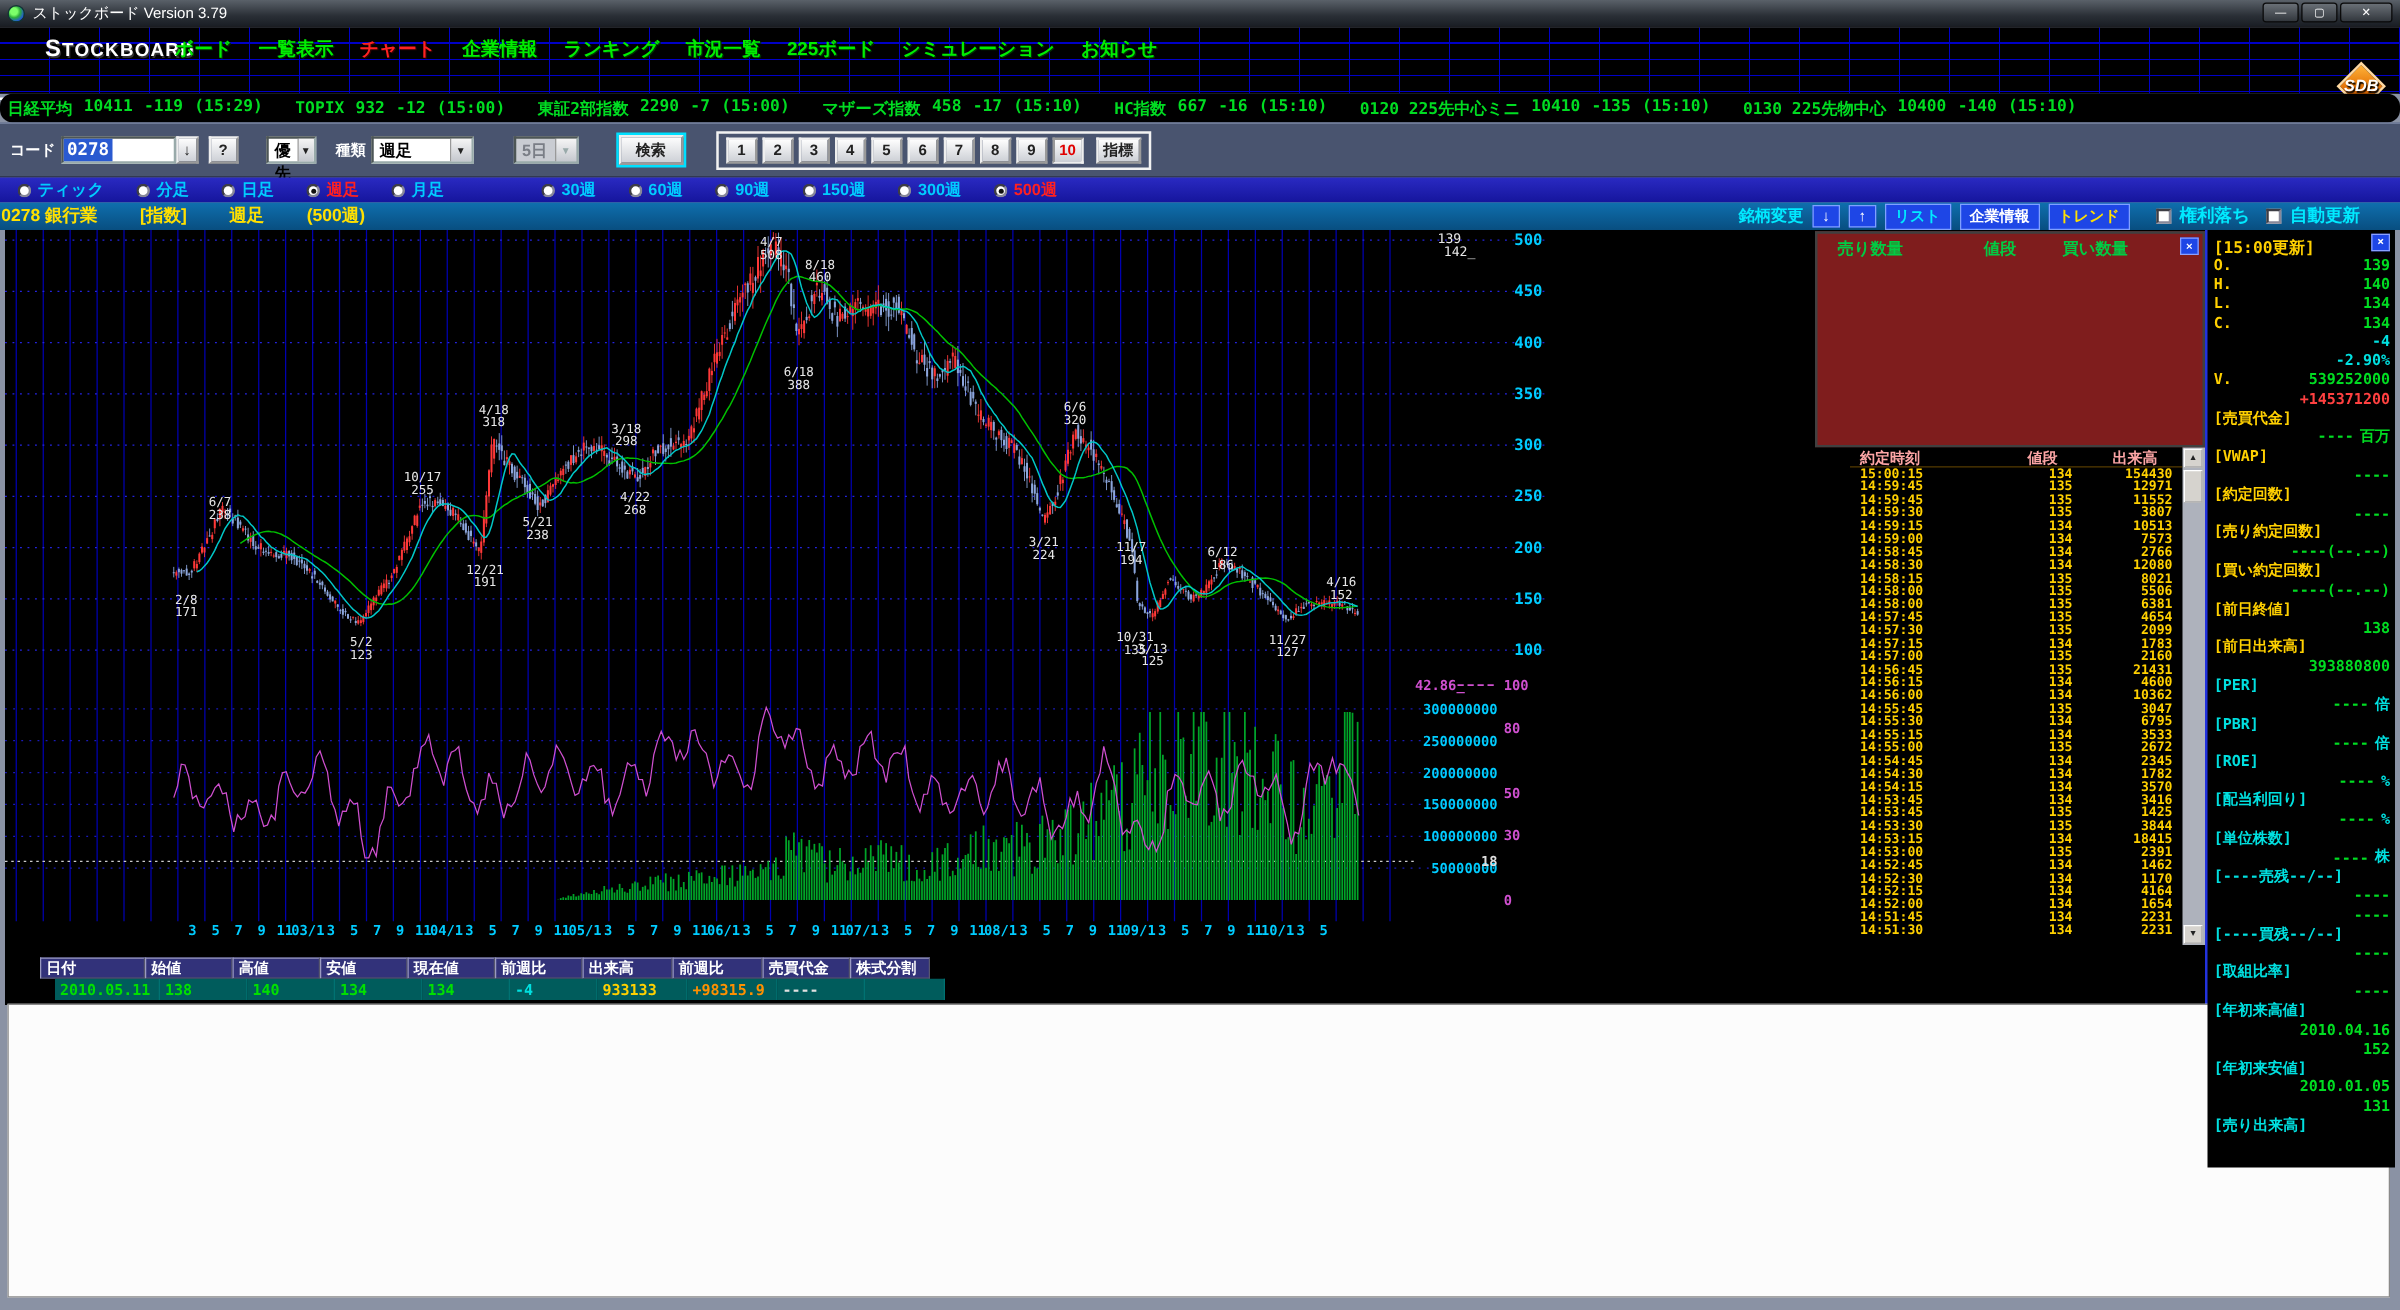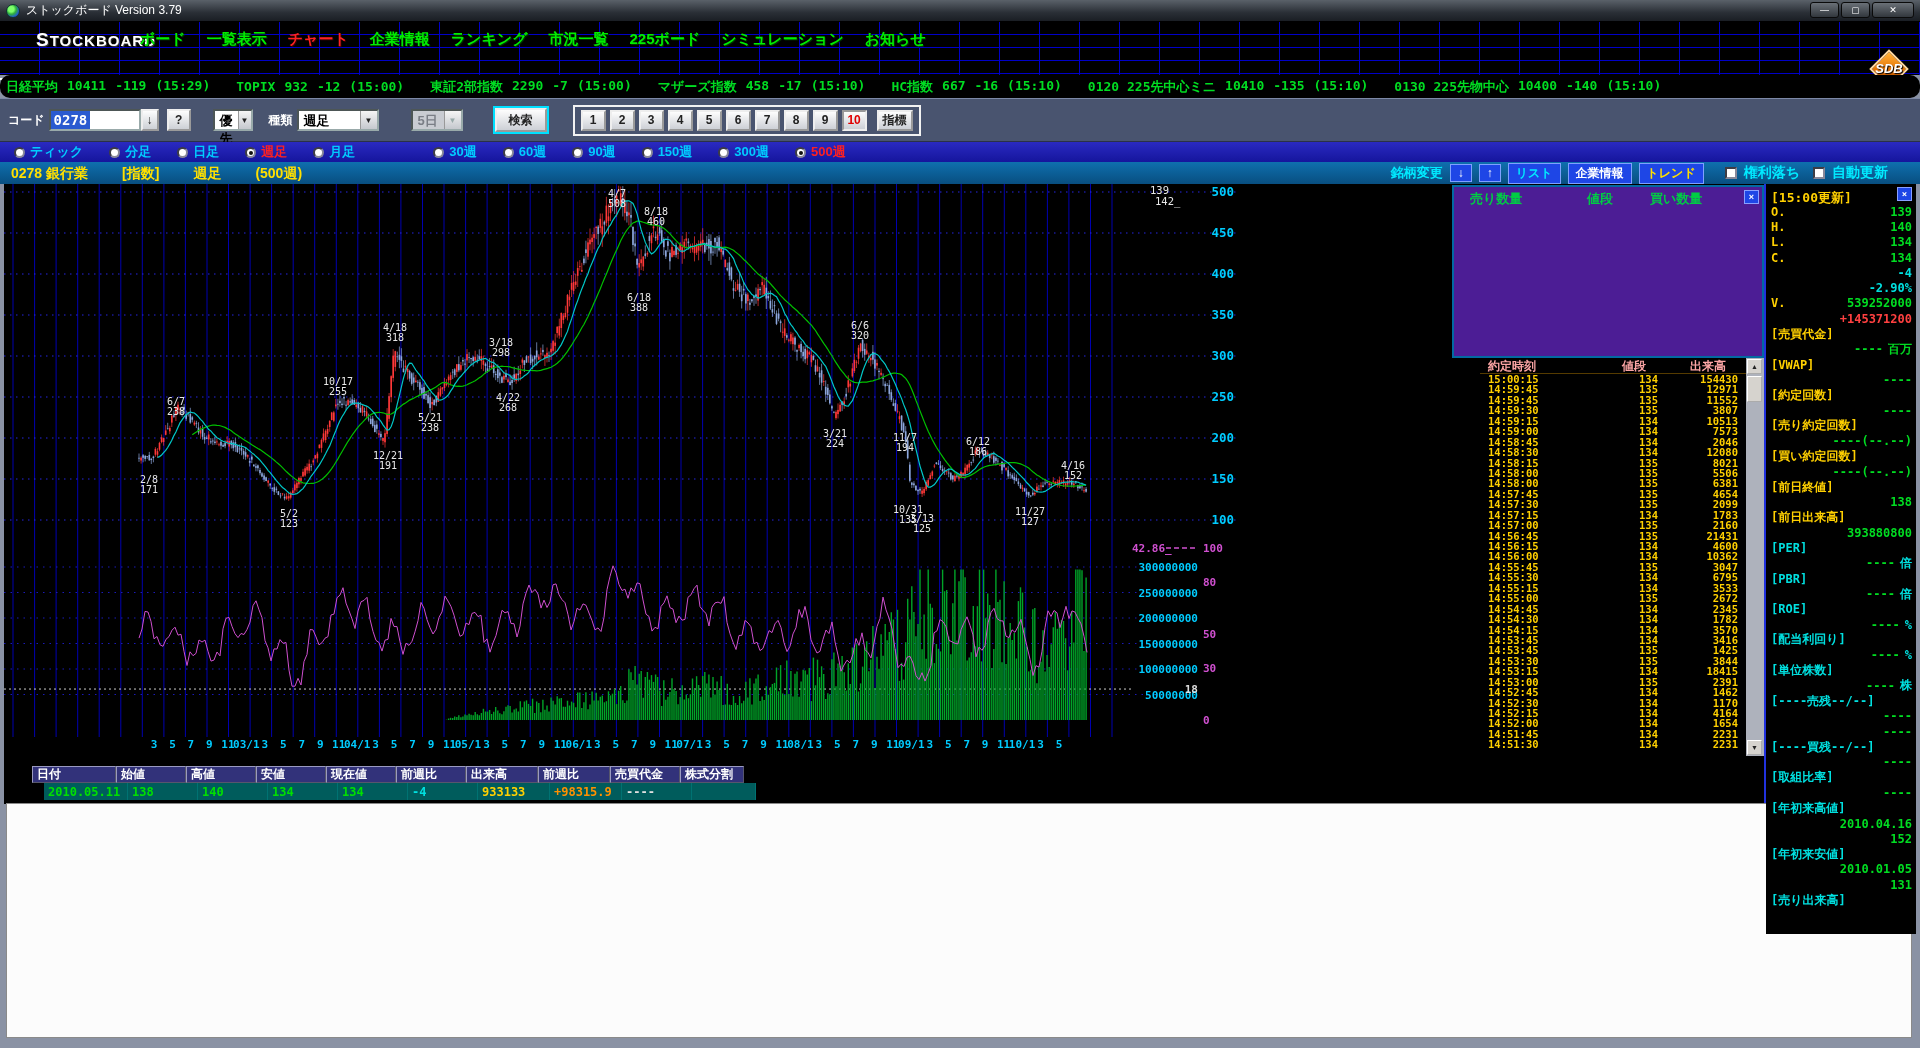--- a/index.html
+++ b/index.html
@@ -75,37 +75,37 @@
     background:linear-gradient(#2a2ac2,#15159c); display:flex; align-items:center; padding-left:14px; }
   .radio { display:flex; align-items:center; gap:5px; margin-right:26px; }
   .rcirc { width:11px; height:11px; border-radius:50%; background:#fff; border:2px inset #889; position:relative; }
   .rcirc.sel::after { content:""; position:absolute; left:2px; top:2px; width:4px; height:4px; border-radius:50%; background:#111; }
   .rlabel { color:#00ccff; font-weight:bold; font-size:13px; }
   .rlabel.sel { color:#ff2020; }
   .rspacer { width:52px; }
 
   
   .chartbar { left:0; top:162px; width:1920px; height:22px;
-    background:linear-gradient(#0f6fae,#084e80); display:flex; align-items:center; padding-left:11px; }
+    background:linear-gradient(#0f6fae,#084e80); display:flex; align-items:center; padding-left:1px; }
   .cseg { color:#ffe000; font-weight:bold; font-size:14px; margin-right:34px; white-space:nowrap; }
   .chartbar-right { position:absolute; right:26px; top:0; height:22px; display:flex; align-items:center; gap:7px; }
   .cbtn { background:#1e46e6; border:1px solid #7fa0ff; font-weight:bold; font-size:12px;
     padding:1px 7px; color:#fff; white-space:nowrap; }
   .cbtn.cy { color:#00eaff; } .cbtn.yl { color:#ffe000; }
   .ctext { color:#00eaff; font-weight:bold; font-size:13px; }
   .chk { width:12px; height:12px; background:#fff; border:2px inset #889; }
   .chklabel { color:#00eaff; font-weight:bold; font-size:14px; margin-right:6px; }
 
   
   .mainblack { left:4px; top:184px; width:1912px; height:620px; background:#000; }
   #chartsvg { position:absolute; left:4px; top:184px; }
 
   
-  .orderbook { left:1452px; top:185px; width:312px; height:173px; background:#4c1d95;
-    border:2px solid #0369a1; }
+  .orderbook { left:1452px; top:185px; width:312px; height:173px; background:#7f1d1d;
+    border:2px solid #404040; }
   .obhead { position:absolute; top:3px; color:#00cc44; font-weight:bold; font-size:13px; }
   .closebox { position:absolute; width:15px; height:14px; background:#1e46e6; border:1px solid #8aa0ff;
     color:#fff; font-size:9px; font-weight:bold; display:flex; align-items:center; justify-content:center; }
 
   
   .tape { left:1452px; top:358px; width:294px; height:398px; background:#000; overflow:hidden; }
   .tapehead { position:relative; height:16px; border-bottom:1px solid #553b00; }
   .tapehead span { position:absolute; color:#fca5a5; font-weight:bold; font-size:12px; }
   .taperow { position:relative; height:10.45px; }
   .taperow span { position:absolute; color:#ffd000; font-weight:bold; font-size:10.5px; line-height:10.45px; }
@@ -1798,21 +1798,21 @@
         <span class="tr-vol">10513</span>
       </div>
       <div class="taperow">
         <span class="tr-time">14:59:00</span>
         <span class="tr-price">134</span>
         <span class="tr-vol">7573</span>
       </div>
       <div class="taperow">
         <span class="tr-time">14:58:45</span>
         <span class="tr-price">134</span>
-        <span class="tr-vol">2046</span>
+        <span class="tr-vol">2766</span>
       </div>
       <div class="taperow">
         <span class="tr-time">14:58:30</span>
         <span class="tr-price">134</span>
         <span class="tr-vol">12080</span>
       </div>
       <div class="taperow">
         <span class="tr-time">14:58:15</span>
         <span class="tr-price">135</span>
         <span class="tr-vol">8021</span>

